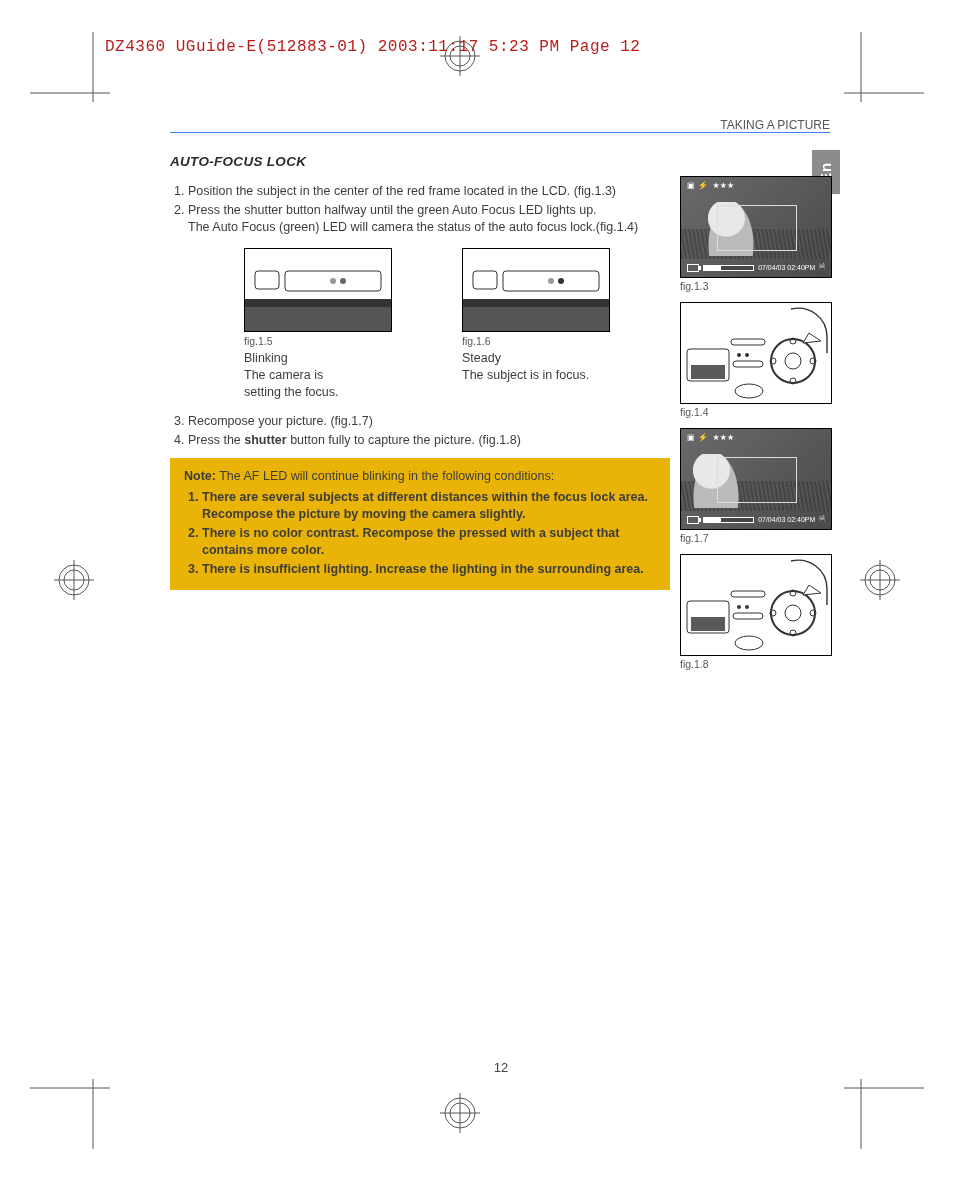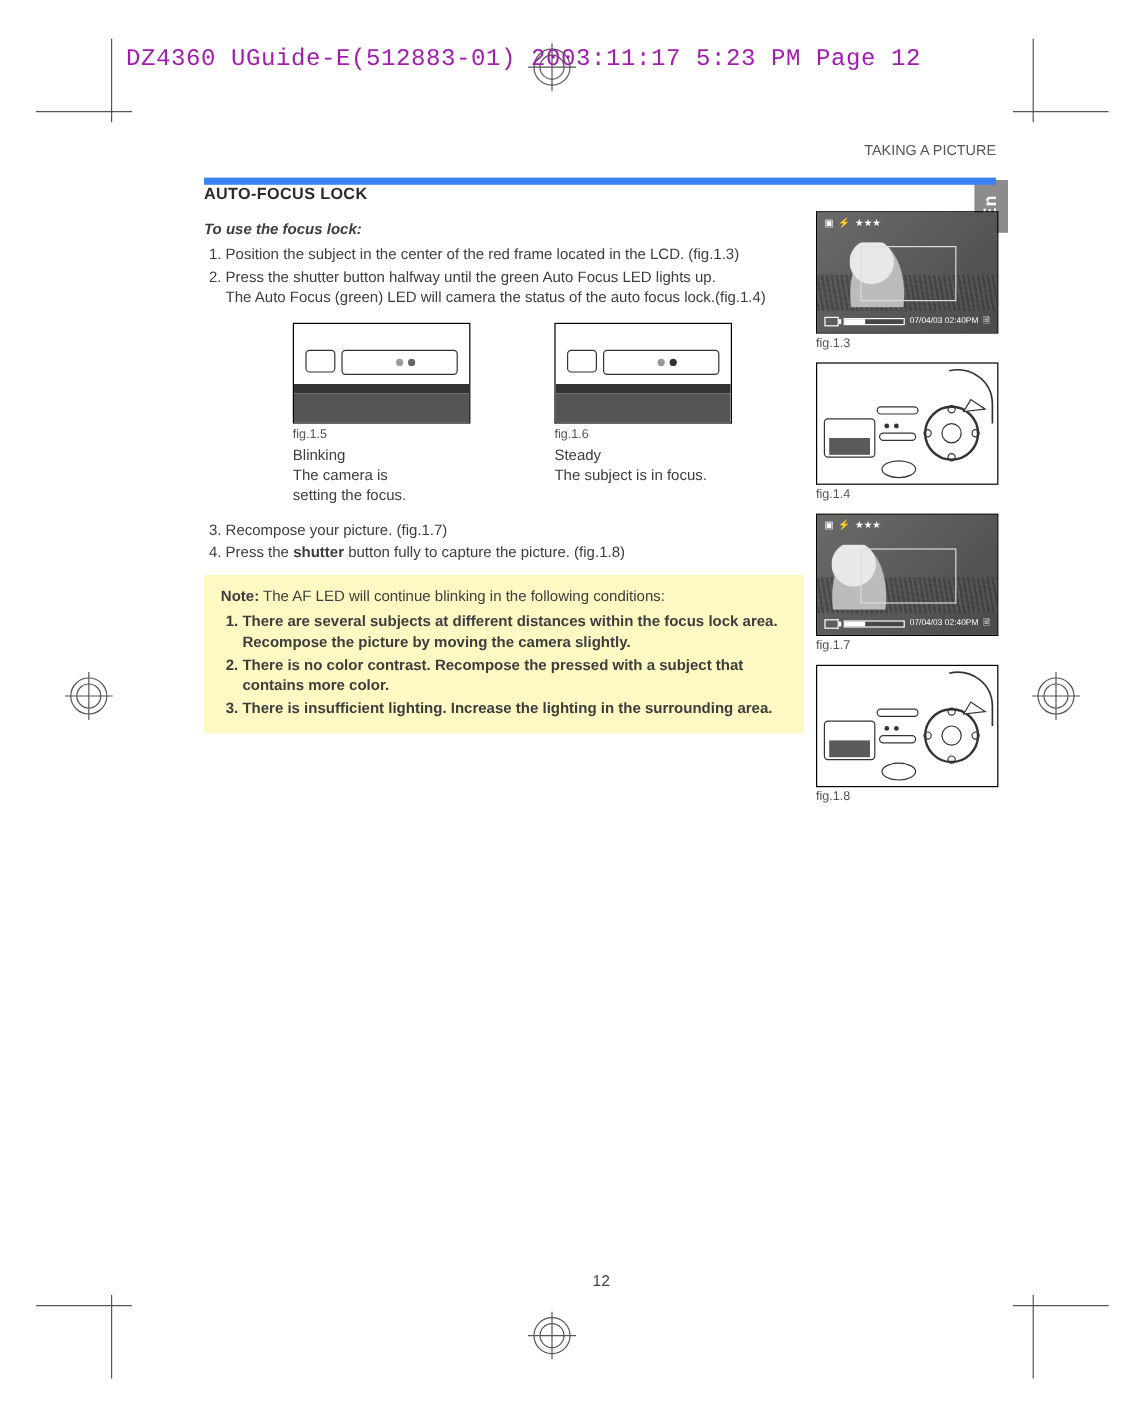--- a/index.html
+++ b/index.html
@@ -13,38 +13,38 @@
     overflow: hidden;
   }
   .crop-mark { position: absolute; stroke: #555; stroke-width: 1; fill: none; }
   .reg-mark { position: absolute; }
   .reg-mark svg { display: block; }
 
   .slug {
     position: absolute;
     top: 38px; left: 105px;
     font-family: "Courier New", monospace;
-    font-size: 20px;
-    color: #a21caf;
+    font-size: 16px;
+    color: #b91c1c;
     letter-spacing: 0.5px;
   }
 
   .page {
     position: absolute;
     top: 118px;
     left: 170px;
     width: 660px;
   }
   .running-head {
     position: absolute;
     top: 0; right: 0;
     font-size: 12px;
     color: #555;
-    border-bottom: 6px solid #3b82f6;
-    padding: 0 0 16px 0;
+    border-bottom: 1px solid #3b82f6;
+    padding: 0 0 0 0;
     width: 660px;
     text-align: right;
   }
   .lang-tab {
     position: absolute;
     top: 150px; left: 812px;
     width: 28px; height: 44px;
     background: #8d8c8c;
     color: #fff;
     font-weight: bold;
@@ -63,20 +63,21 @@
     font-size: 12.5px;
     line-height: 1.35;
     color: #3d3d3d;
   }
   h2.section {
     font-size: 13.5px;
     font-weight: bold;
     margin: 0 0 12px 0;
     letter-spacing: 0.3px;
     color: #2b2b2b;
+    font-style: italic;
   }
   .intro { margin: 0 0 18px 0; }
   .subhead { font-style: italic; font-weight: bold; margin: 0 0 4px 0; }
   ol.steps { margin: 0; padding-left: 18px; }
   ol.steps li { margin-bottom: 2px; }
 
   .mid-figs {
     display: flex;
     gap: 72px;
     margin: 12px 0 12px 74px;
@@ -91,21 +92,21 @@
     overflow: hidden;
   }
   .mid-fig .img svg { width: 100%; height: 100%; }
   .figcap { font-size: 10.5px; color: #555; margin: 1px 0 2px 0; }
 
   ol.steps2 { margin: 6px 0 10px 0; padding-left: 18px; }
   ol.steps2 li { margin-bottom: 2px; }
   ul.sub { list-style: disc; margin: 2px 0 4px 0; padding-left: 24px; }
 
   .note-box {
-    background: #fef9c3;
+    background: #eab308;
     padding: 10px 14px 10px 14px;
     margin-top: 10px;
   }
   .note-box ol { margin: 4px 0 0 0; padding-left: 18px; }
   .note-box ol li { margin-bottom: 2px; font-weight: bold; }
 
   .right-col {
     position: absolute;
     top: 58px; left: 510px;
     width: 150px;
@@ -228,21 +229,20 @@
 <div class="lang-tab">
     <span>En</span>
   </div>
 
 <div class="page">
   <div class="running-head">TAKING A PICTURE</div>
 
   <div class="content">
     <h2 class="section">AUTO-FOCUS LOCK</h2>
 
-    <p class="subhead">To use the focus lock:</p>
     <ol class="steps">
       <li>Position the subject in the center of the red frame located in the LCD. (fig.1.3)</li>
       <li>
         <span>Press the shutter button halfway until the green Auto Focus LED lights up.</span><br>
         <span>The Auto Focus (green) LED will camera the status of the auto focus lock.(fig.1.4)</span>
       </li>
     </ol>
 
     <div class="mid-figs">
       <div class="mid-fig">

